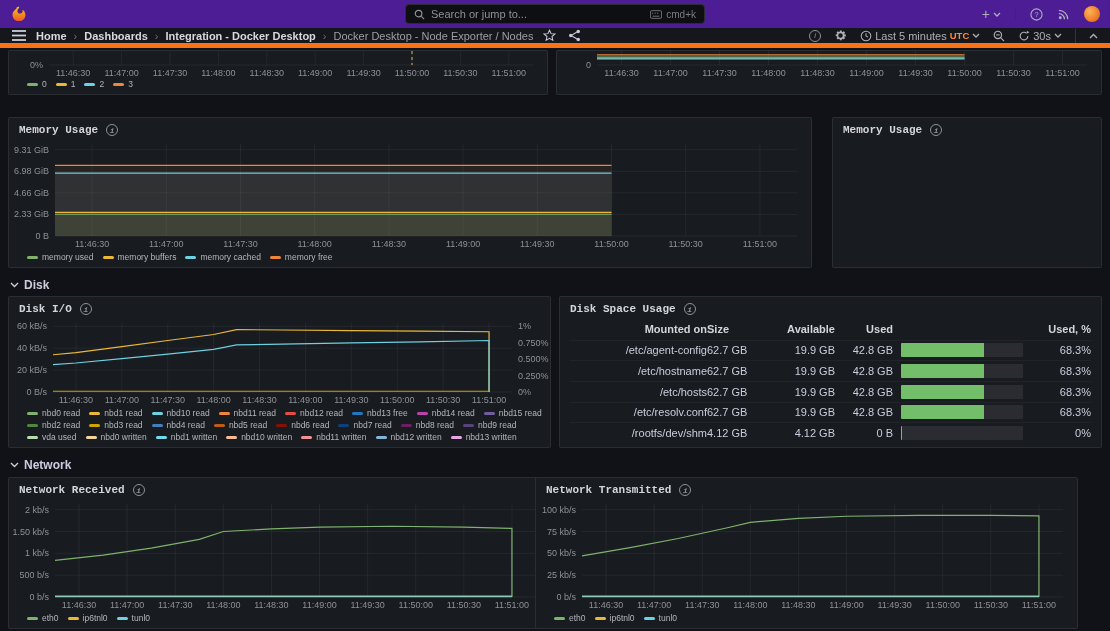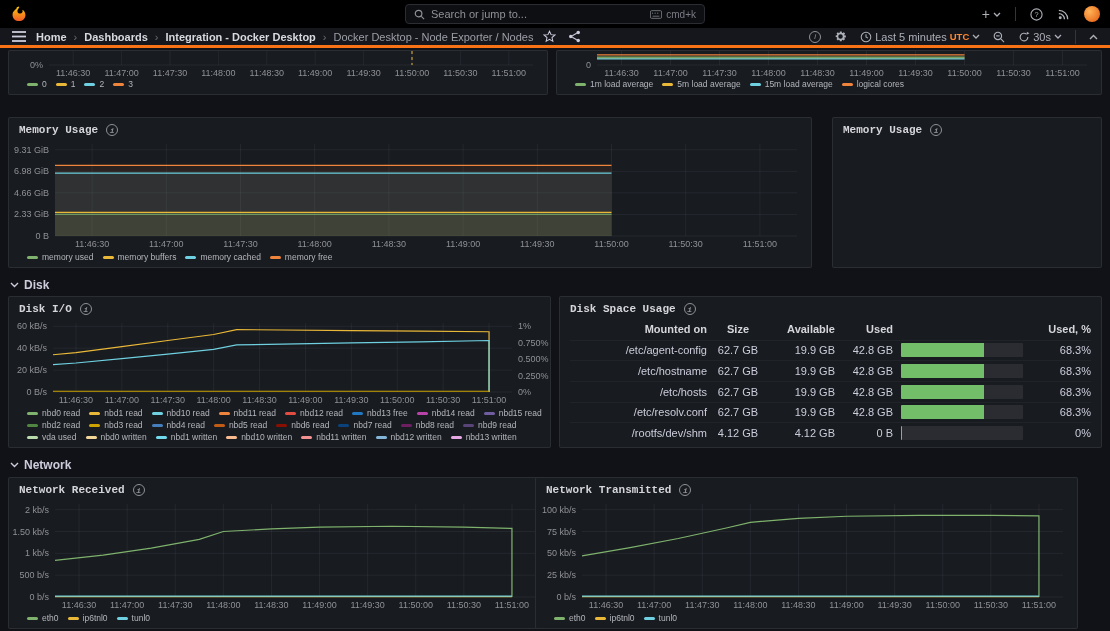--- a/index.html
+++ b/index.html
@@ -3,36 +3,36 @@
 <meta charset="utf-8">
 <style>
   * { box-sizing: border-box; margin: 0; padding: 0; }
   html,body { width:1110px; height:631px; }
   body {
     background:#111217; color:#ccccdc;
     font-family:"Liberation Sans", sans-serif;
     position:relative; overflow:hidden; font-size:11px;
   }
   
-  .topbar { position:absolute; left:0; top:0; right:0; height:28px; background:#000000;
+  .topbar { position:absolute; left:0; top:0; right:0; height:28px; background:#4c1d95;
     display:flex; align-items:center; padding:0 10px; z-index:5; }
   .logo { width:18px; height:18px; display:flex; align-items:center; }
   .searchbox { position:absolute; left:50%; top:4px; transform:translateX(-50%);
     width:300px; height:20px; background:#0e0f13; border:1px solid #2c2d33; border-radius:4px;
     display:flex; align-items:center; gap:6px; padding:0 8px; color:#8f9197; cursor:text; }
   .searchbox .grow { flex:1; }
   .kbd-badge { display:flex; align-items:center; gap:4px; color:#7a7c84; font-size:10px; }
   .topbar-right { margin-left:auto; display:flex; align-items:center; gap:14px; color:#aeb0b8; }
   .tb-btn { display:flex; align-items:center; gap:3px; cursor:pointer; }
   .avatar { width:16px; height:16px; border-radius:50%;
     background:radial-gradient(circle at 35% 35%, #ffb357, #e3590e); }
   .vdiv { width:1px; height:14px; background:#33353b; }
   
   .navbar { position:absolute; left:0; top:28px; right:0; height:20px; background:#16171d;
-    border-bottom:3px solid #f97316; display:flex; align-items:center; padding:0 12px; gap:10px; z-index:5;}
+    border-bottom:5px solid #f97316; display:flex; align-items:center; padding:0 12px; gap:10px; z-index:5;}
   .bc { display:flex; align-items:center; gap:7px; }
   .bc-item { color:#d8d9df; font-weight:bold; cursor:pointer; white-space:nowrap; }
   .bc-item.last { color:#9d9fa6; font-weight:normal; }
   .bc-sep { color:#6c6e75; }
   .nav-icons { display:flex; align-items:center; gap:12px; }
   .nav-right { margin-left:auto; display:flex; align-items:center; gap:13px; color:#aeb0b8; }
   .tr-label { white-space:nowrap; }
   .utc { color:#ff8833; font-size:9.5px; font-weight:bold; }
   .icon { display:inline-flex; align-items:center; justify-content:center; cursor:pointer; color:#aeb0b8; }
   .circle-i { width:12px; height:12px; border:1px solid #8f9197; border-radius:50%;
@@ -51,21 +51,21 @@
   .legend-row { display:flex; gap:9px; flex-wrap:nowrap; }
   .legend-item { display:flex; align-items:center; gap:4px; font-size:8.5px; color:#b4b6bd;
     cursor:pointer; white-space:nowrap; }
   .swatch { width:11px; height:3px; border-radius:2px; flex:none; }
   
   .gtable { flex:1; padding:2px 10px 4px; display:flex; flex-direction:column; font-size:11px; }
   .trow { display:flex; align-items:center; flex:1; border-bottom:1px solid rgba(204,204,220,0.05); }
   .trow:last-child { border-bottom:none; }
   .trow.thead { font-weight:bold; color:#d5d6db; }
   .c-mount { flex:1; text-align:right; }
-  .c-size { width:62px; text-align:center; }
+  .c-size { width:62px; text-align:left; }
   .c-avail { width:66px; text-align:right; }
   .c-used { width:58px; text-align:right; }
   .c-bar { width:138px; padding:0 8px; }
   .c-pct { width:60px; text-align:right; }
   .bar-track { height:14px; background:#2a2c31; border-radius:1px; overflow:hidden; }
   .bar-fill { height:100%; background:#73BF69; }
   
   .gauge-wrap { flex:1; display:flex; align-items:center; justify-content:center; position:relative; }
 </style>
 </head>
@@ -279,40 +279,20 @@
         <text x="456.5" y="25" text-anchor="middle" class="axis">11:50:30</text>
         <line x1="505.5" x2="505.5" y1="0" y2="14" stroke="rgba(204,204,220,0.07)"></line>
         <text x="505.5" y="25" text-anchor="middle" class="axis">11:51:00</text>
         <line x1="40" x2="530" y1="14" y2="14" stroke="rgba(204,204,220,0.07)"></line>
         <text x="34" y="17" text-anchor="end" class="axis">0</text>
         <polyline points="40,3.9200000000000004 407.5,3.9200000000000004" fill="none" stroke="#EF843C" stroke-width="1.2"></polyline>
         <polyline points="40,7 407.5,7" fill="none" stroke="#EAB839" stroke-width="1.2"></polyline>
         <polyline points="40,6.159999999999999 407.5,6.159999999999999" fill="none" stroke="#7EB26D" stroke-width="1.2"></polyline>
         <polyline points="40,7.840000000000001 407.5,7.840000000000001" fill="none" stroke="#6ED0E0" stroke-width="1.2"></polyline>
       </svg>
-    </div>
-  <div class="legend">
-      <div class="legend-row">
-        <div class="legend-item">
-          <span class="swatch" style="background: rgb(126, 178, 109);"></span>
-          <span>1m load average</span>
-        </div>
-        <div class="legend-item">
-          <span class="swatch" style="background: rgb(234, 184, 57);"></span>
-          <span>5m load average</span>
-        </div>
-        <div class="legend-item">
-          <span class="swatch" style="background: rgb(110, 208, 224);"></span>
-          <span>15m load average</span>
-        </div>
-        <div class="legend-item">
-          <span class="swatch" style="background: rgb(239, 132, 60);"></span>
-          <span>logical cores</span>
-        </div>
-      </div>
     </div>
 </div>
 
 <div class="section-header" style="top:98px;margin-top:44px;">
   <svg width="9" height="6" viewBox="0 0 9 6">
       <polyline points="1,1 4.5,4.5 8,1" fill="none" stroke="#ccccdc" stroke-width="1.4"></polyline>
     </svg>
   <span>Memory</span>
 </div>
 

